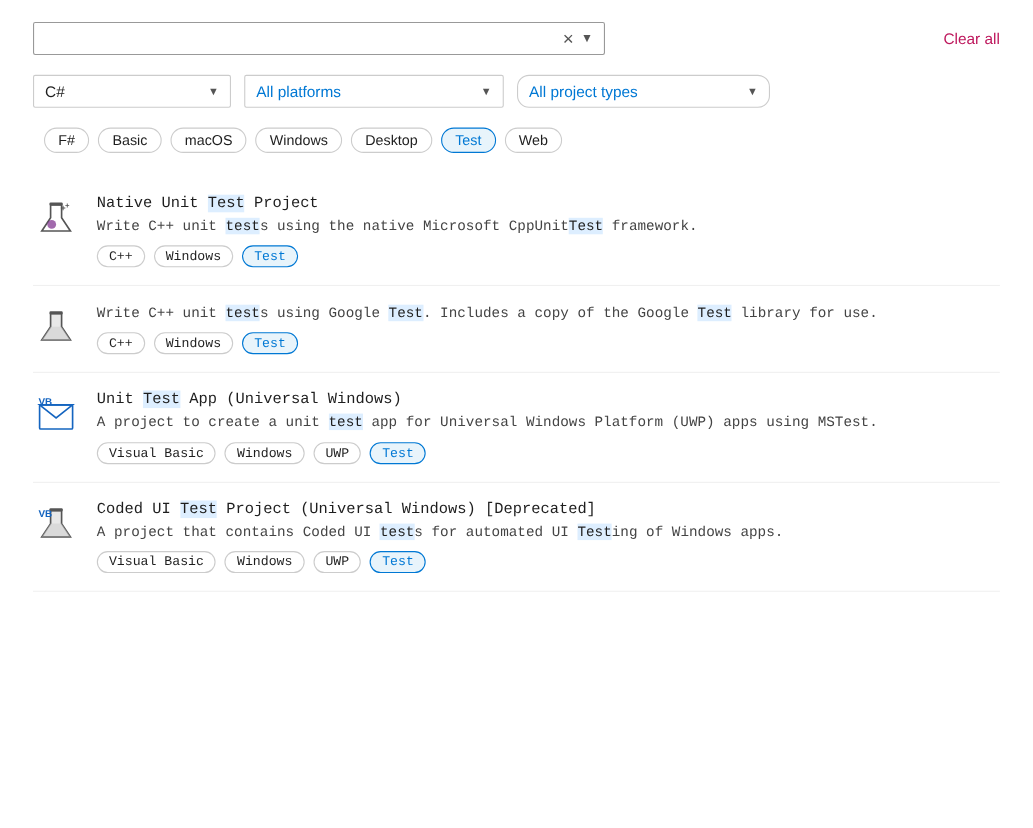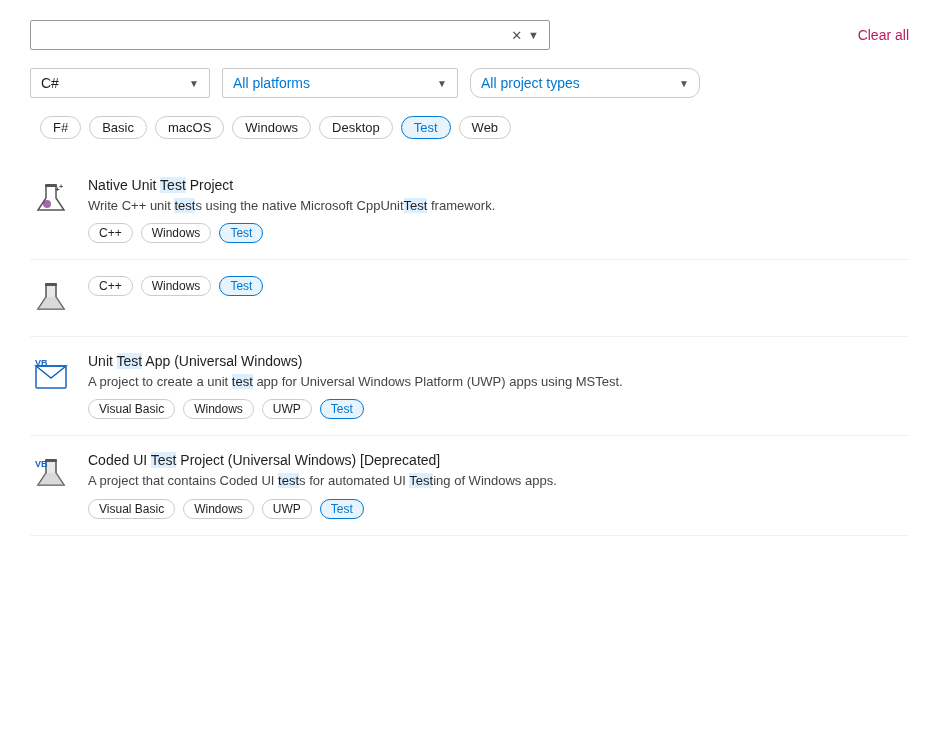--- a/index.html
+++ b/index.html
@@ -130,20 +130,21 @@
       height: 42px;
       margin-right: 16px;
       flex-shrink: 0;
       display: flex;
       align-items: center;
       justify-content: center;
       margin-top: 2px;
     }
     .result-content {
       flex: 1;
+      font-family: Liberation Mono, monospace;
     }
     .result-title {
       font-size: 14px;
       font-weight: 400;
       margin-bottom: 4px;
       color: #1e1e1e;
     }
     .result-title .highlight {
       background: #ddeeff;
       color: #1e1e1e;
@@ -239,20 +240,21 @@
     </div>
     <div class="result-item">
       <div class="result-icon">
         <svg width="36" height="36" viewBox="0 0 36 36">
       <polygon points="13,4 13,16 5,28 31,28 23,16 23,4" fill="#e8e8e8" stroke="#555" stroke-width="1.5"></polygon>
       <rect x="12" y="2" width="12" height="3" rx="1" fill="#555"></rect>
       <polygon points="13,16 5,28 31,28 23,16" fill="#ccc" opacity="0.5"></polygon>
     </svg>
       </div>
       <div class="result-content">
+        <div class="result-desc">Write C++ unit <span class="highlight">test</span>s using Google <span class="highlight">Test</span>. Includes a copy of the Google <span class="highlight">Test</span> library for use.</div>
         <div class="result-tags">
           <span class="result-tag">C++</span>
           <span class="result-tag">Windows</span>
           <span class="result-tag highlight-tag">Test</span>
         </div>
       </div>
     </div>
     <div class="result-item">
       <div class="result-icon">
         <svg width="36" height="36" viewBox="0 0 36 36">

